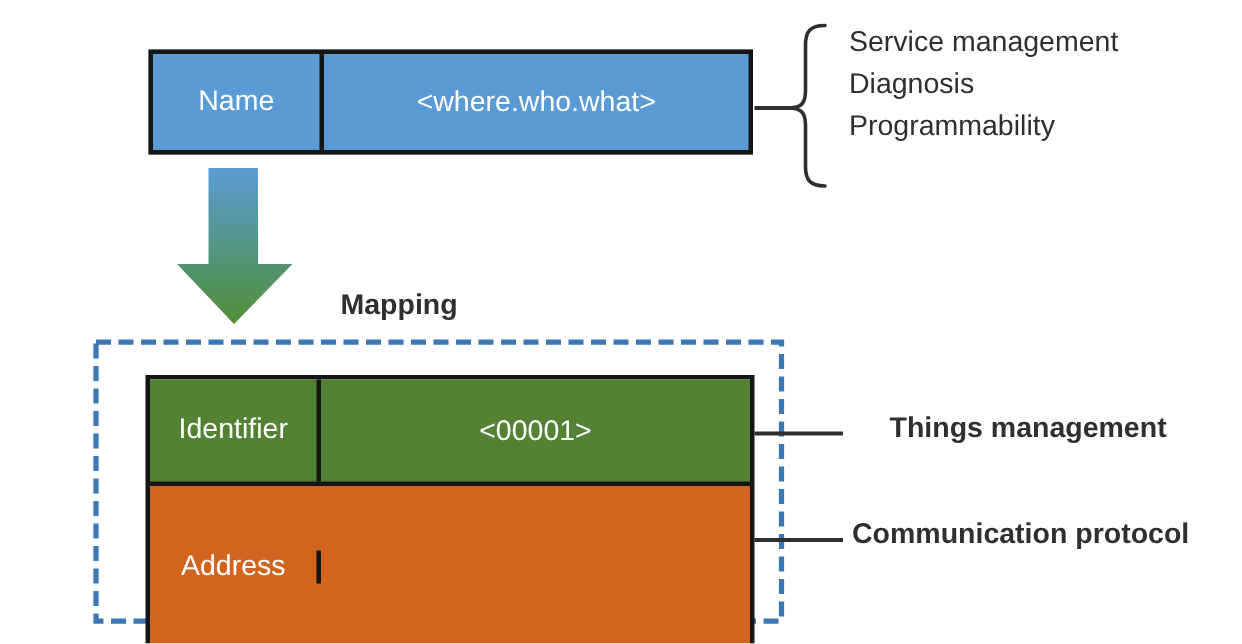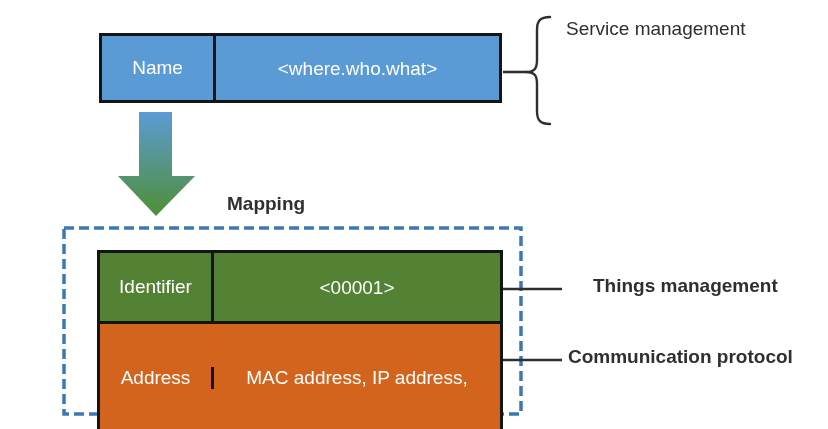--- a/index.html
+++ b/index.html
@@ -109,39 +109,40 @@
     <div class="cell key">
       <span>Name</span>
     </div>
     <div class="cell val">
       <span>&lt;where.who.what&gt;</span>
     </div>
   </div>
 
   <div class="anno-list">
     <div>Service management</div>
+    <div>Diagnosis</div>
+    <div>Programmability</div>
   </div>
 
   <div class="mapping">Mapping</div>
 
   <div class="id-table">
     <div class="row green">
       <div class="cell key">
         <span>Identifier</span>
       </div>
       <div class="cell val">
         <span>&lt;00001&gt;</span>
       </div>
     </div>
     <div class="row orange">
       <div class="cell key">
         <span>Address</span>
       </div>
       <div class="cell val">
-        <span class="addr-line">MAC address, IP address,</span>
       </div>
     </div>
   </div>
 
   <div class="side-label things">Things management</div>
   <div class="side-label comm">Communication protocol</div>
 
 </div>
 
 </body></html>

